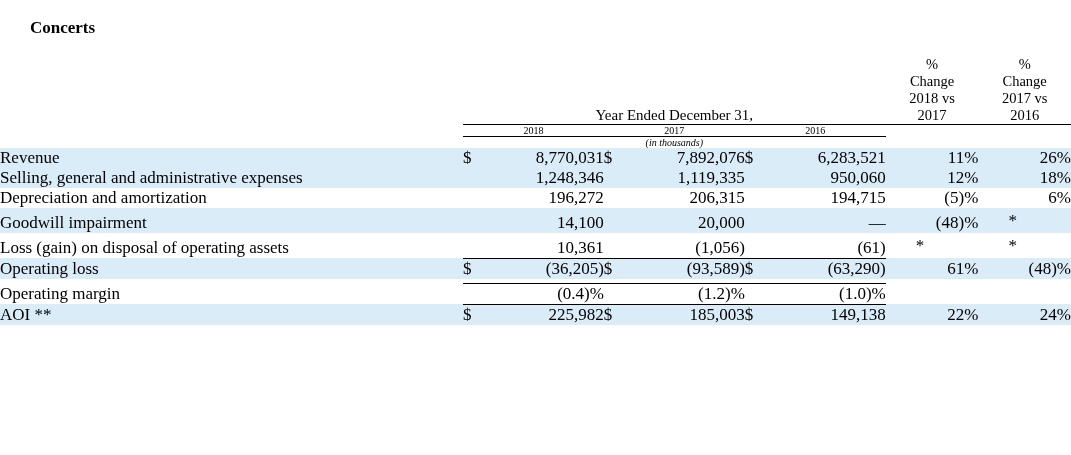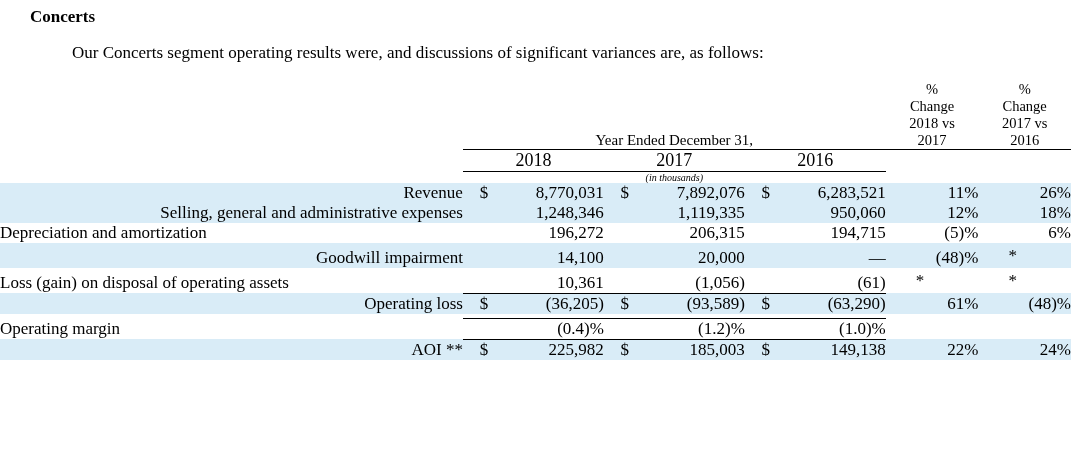--- a/index.html
+++ b/index.html
@@ -17,21 +17,21 @@
   .page {
     position: relative;
     width: 1071px;
     height: 455px;
     box-sizing: border-box;
     padding: 0;
   }
   .section-title {
     font-weight: bold;
     font-size: 17px;
-    margin: 7px 0 0 30px;
+    margin: 18px 0 0 30px;
   }
   .intro {
     font-size: 17px;
     margin: 16px 0 0 72px;
   }
   table.fin {
     border-collapse: collapse;
     margin-top: 18px;
     width: 1071px;
     table-layout: fixed;
@@ -56,35 +56,35 @@
   }
   .pct-head {
     font-size: 14.5px;
     font-weight: bold;
     text-align: center;
     line-height: 1.18;
     border-bottom: 1.5px solid #000;
     padding-bottom: 2px;
   }
   .yr-lbl {
-    font-size: 18px;
+    font-size: 10px;
     font-weight: bold;
     text-align: center;
     border-bottom: 1.5px solid #000;
     padding-bottom: 3px;
   }
   .in-thousands {
     font-size: 10px;
     font-style: italic;
     text-align: center;
     padding: 3px 0 4px 0;
   }
   .spacer-row td { height: 4px; }
 
-  tr.shaded td { background: #d9ecf7; text-align: right; }
+  tr.shaded td { background: #d9ecf7; }
 
   td.label {
     text-align: left;
     padding: 2.5px 0 2.5px 32px;
     white-space: nowrap;
   }
   td.cur {
     text-align: left;
     padding: 2.5px 0 2.5px 4px;
   }
@@ -108,21 +108,20 @@
   .rule-bot-dbl {
     border-bottom: 1.3px solid #000;
   }
 </style>
 </head>
 <body>
 
 <div class="page">
 
   <div class="section-title">Concerts</div>
-  <div class="intro">Our Concerts segment operating results were, and discussions of significant variances are, as follows:</div>
 
   <table class="fin">
     <colgroup>
       <col class="c-label">
         <col class="c-cur">
         <col class="c-num">
       <col class="c-cur">
         <col class="c-num">
       <col class="c-cur">
         <col class="c-num">

